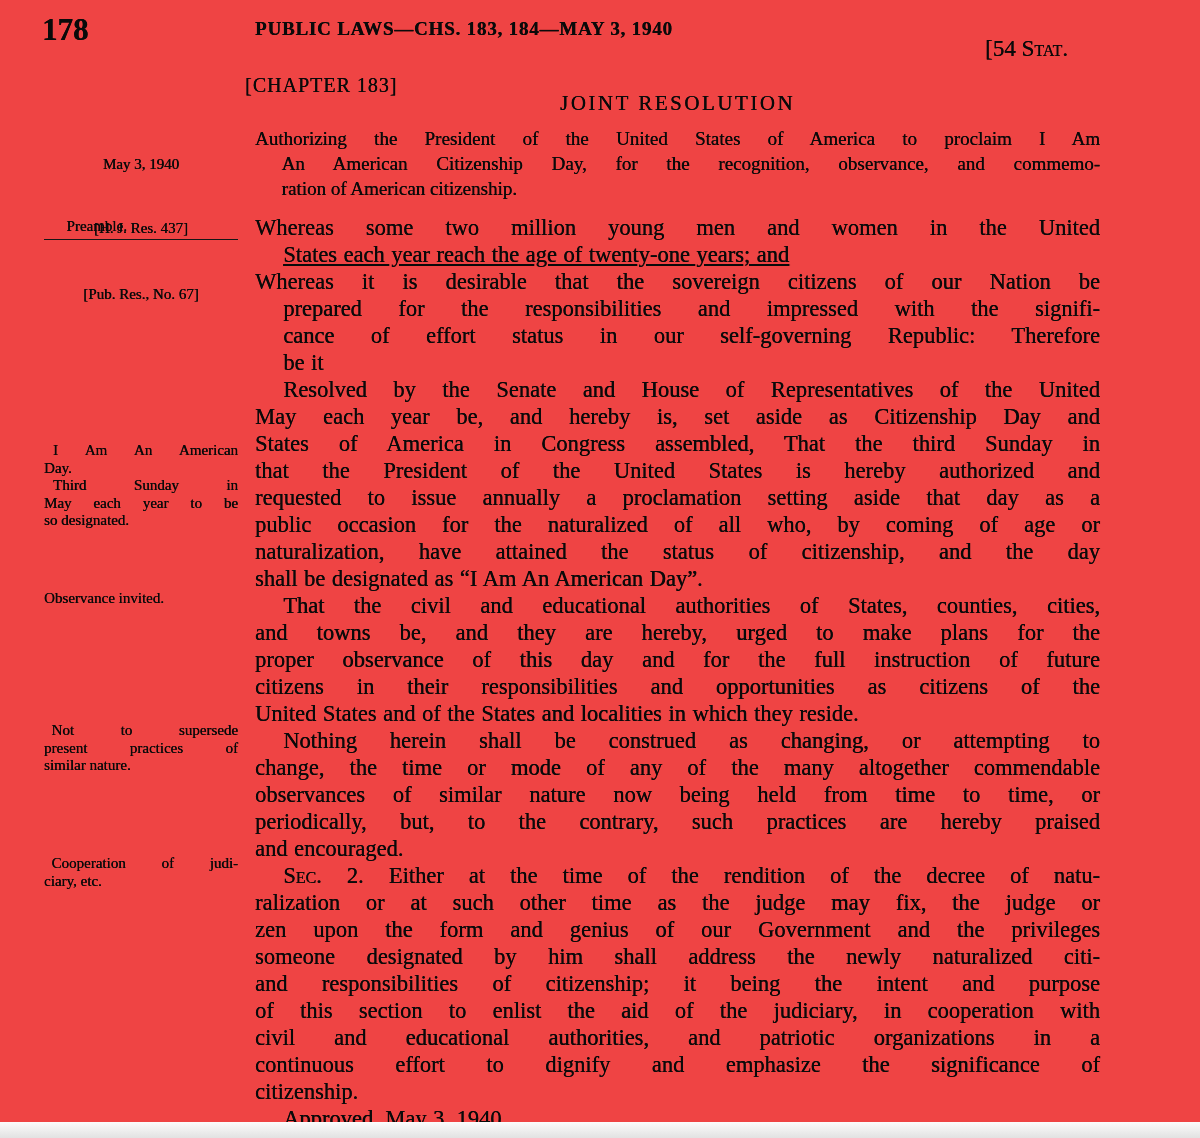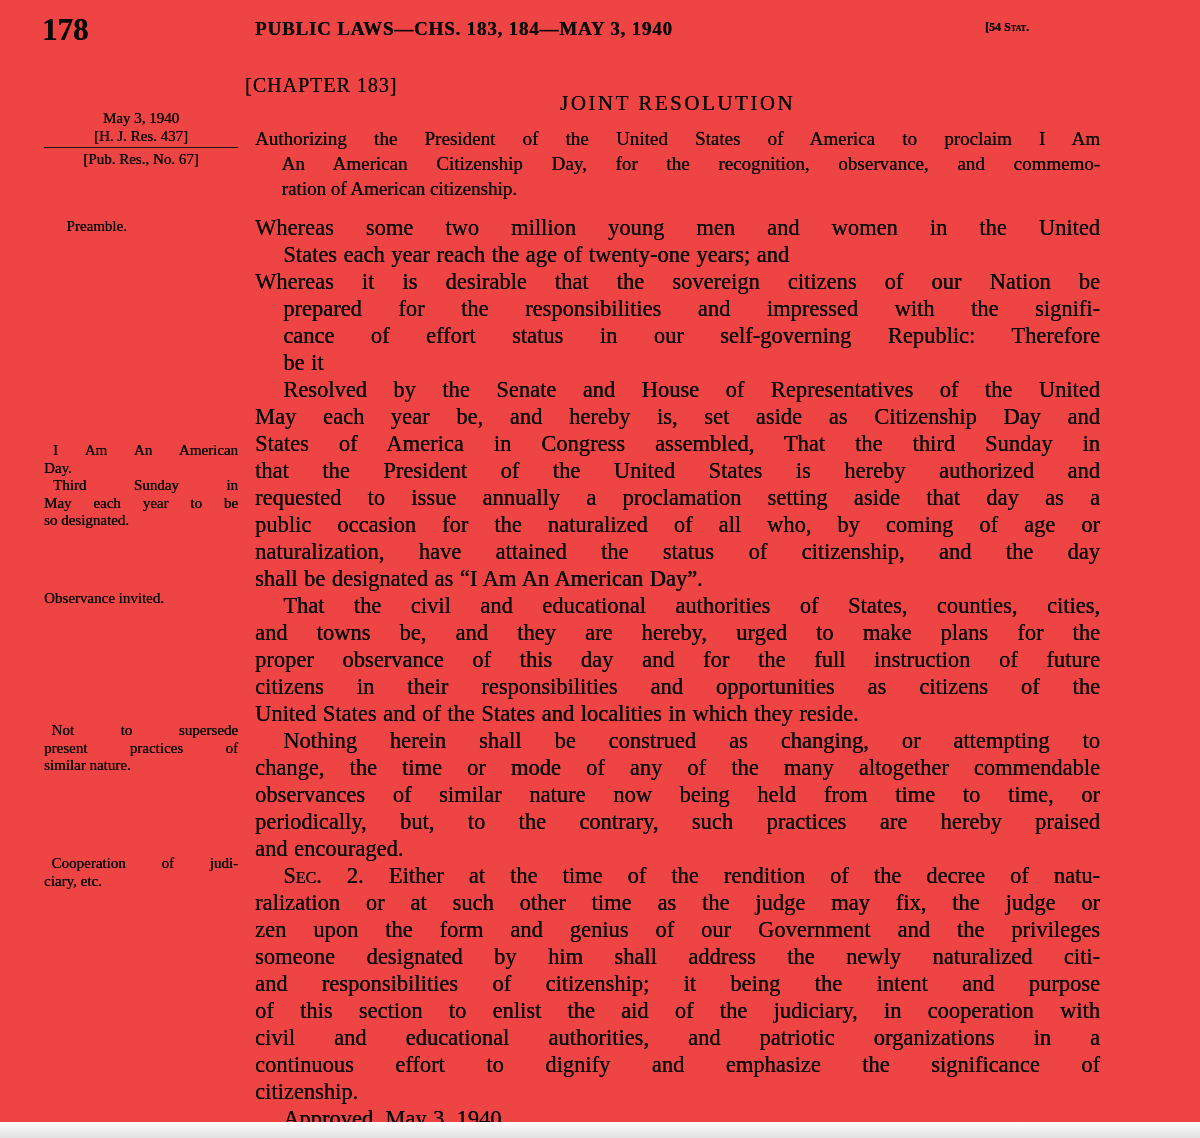--- a/index.html
+++ b/index.html
@@ -10,34 +10,34 @@
     text-shadow:0.3px 0 0 currentColor; 
   }
   .line { text-align:justify; text-align-last:justify; -moz-text-align-last:justify; }
   .line.last { text-align-last:left; -moz-text-align-last:left; }
   .it { }
   .sc { font-variant:small-caps; }
 
   #page-number { position:absolute; left:42px; top:12px; font-size:31px; font-weight:bold; }
   #running-header { position:absolute; left:255px; top:18px; width:845px; text-align:left;
                     font-size:19px; font-weight:bold; letter-spacing:0.8px; }
-  #stat-citation { position:absolute; left:985px; top:20px; font-size:12px; font-weight:bold;
+  #stat-citation { position:absolute; left:985px; top:36px; font-size:23px; font-weight:normal;
                    font-variant:small-caps; }
 
   #chapter-heading { position:absolute; left:245px; top:74px; font-size:20px; letter-spacing:1px; }
   #resolution-title { position:absolute; left:255px; top:91px; width:845px; text-align:center;
                       font-size:21px; letter-spacing:2.5px; }
   #resolution-subtitle { position:absolute; left:255px; top:126px; width:845px;
                          font-size:19px; line-height:25px; }
 
   #body-col { position:absolute; left:255px; top:214px; width:845px;
               font-size:22.5px; line-height:27px; word-spacing:0.04em; }
 
   .sidenote { position:absolute; left:44px; width:194px; font-size:15px; line-height:17.5px; }
-  .date-block .line, .date-block .line.last { text-align:center; text-align-last:center; -moz-text-align-last:center; }
+  .date-block .line, .date-block .line.last { text-align:center; text-align-last:center;margin-top:46px; -moz-text-align-last:center; }
   .date-rule { border-top:1.5px solid #161616; margin:2px 0 3px 0; }
 
   .scan-edge { position:absolute; left:0; bottom:0; width:1200px; height:16px;
                background:linear-gradient(#fcfcfc, #e2e2e2); }
 </style>
 </head>
 <body>
 
 <div id="page">
 
@@ -83,21 +83,21 @@
       <div class="line last"><span>similar nature.</span></div>
     </div>
   <div class="sidenote" style="top:855px">
       <div class="line" style="padding-left: 0.5em;"><span>Cooperation of judi-</span></div>
       <div class="line last"><span>ciary, etc.</span></div>
     </div>
 
   <div id="body-col">
     <div>
         <div class="line"><span>Whereas some two million young men and women in the United</span></div>
-        <div class="line last" style="padding-left: 1.25em;"><span>States each year reach the age of twenty-one years; and</span></div>
+        <div class="line last" style="padding-left: 1.25em; text-decoration: underline;"><span>States each year reach the age of twenty-one years; and</span></div>
       </div>
     <div>
         <div class="line"><span>Whereas it is desirable that the sovereign citizens of our Nation be</span></div>
         <div class="line" style="padding-left: 1.25em;"><span>prepared for the responsibilities and impressed with the signifi-</span></div>
         <div class="line" style="padding-left: 1.25em;"><span>cance of effort status in our self-governing Republic: Therefore</span></div>
         <div class="line last" style="padding-left: 1.25em;"><span>be it</span></div>
       </div>
     <div>
         <div class="line" style="padding-left: 1.25em;"><span class="it">Resolved by the Senate and House of Representatives of the United</span></div>
         <div class="line"><span>May each year be, and hereby is, set aside as Citizenship Day and</span></div>

